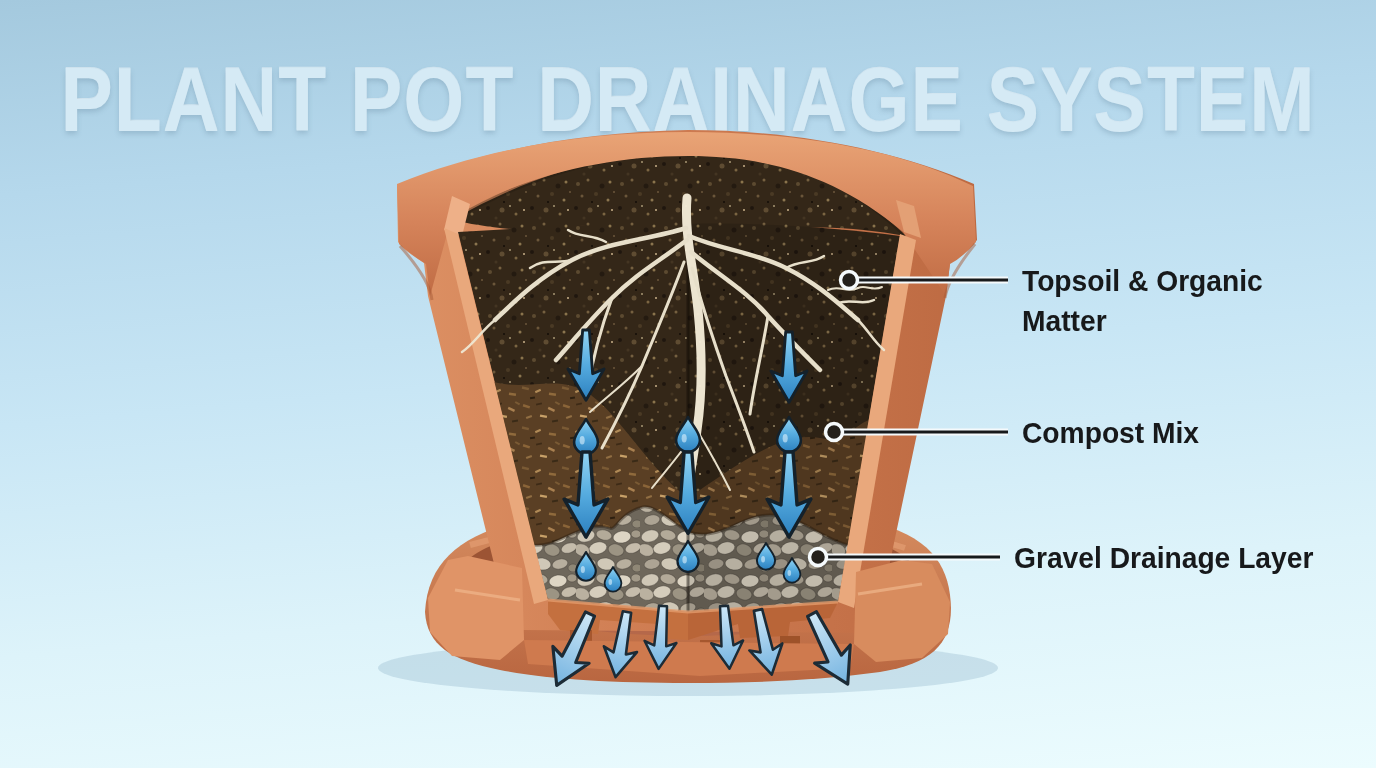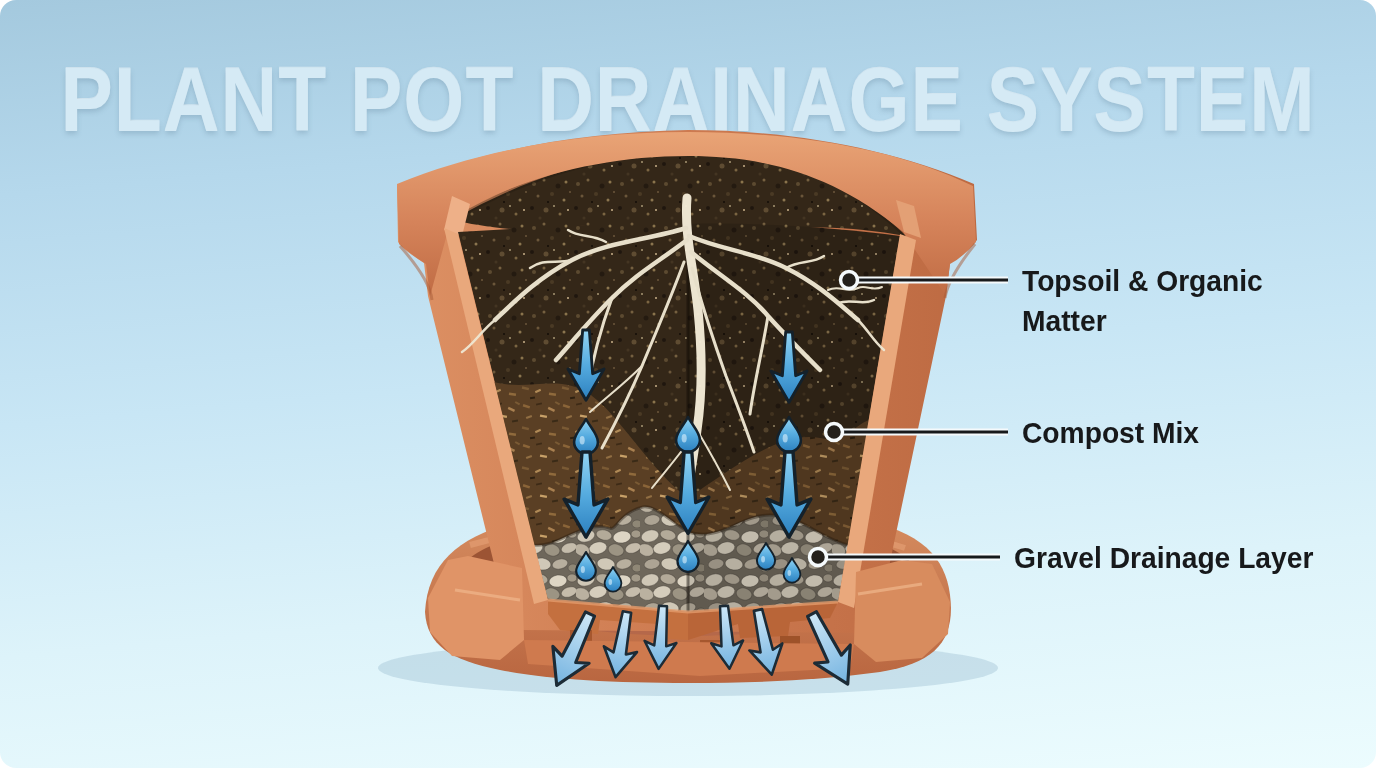--- a/index.html
+++ b/index.html
@@ -1,18 +1,18 @@
 <!DOCTYPE html>
 <html><head>
 <meta charset="utf-8">
 <style>
   html,body{margin:0;padding:0;}
   body{width:1376px;height:768px;overflow:hidden;font-family:"Liberation Sans",sans-serif;}
   .stage{position:relative;width:1376px;height:768px;
-    background:linear-gradient(175deg,#a4c9de 0%,#b5d8ec 22%,#c8e6f5 48%,#ddf3fa 74%,#ecfcfe 100%);border-radius:16px;}
+    background:linear-gradient(175deg,#a4c9de 0%,#b5d8ec 22%,#c8e6f5 48%,#ddf3fa 74%,#ecfcfe 100%);}
   .title{position:absolute;top:48px;left:0;width:100%;text-align:center;pointer-events:none;}
   .title span{display:inline-block;font-weight:700;font-size:81px;letter-spacing:1px;
     color:#d5eaf5;transform:scale(.97,1.12);transform-origin:center top;
     text-shadow:0 3px 5px rgba(96,130,152,.30),0 -1px 0 rgba(255,255,255,.45);white-space:nowrap;}
   .illu{position:absolute;inset:0;}
   .label{position:absolute;color:#17191b;font-weight:700;transform:scaleX(.94);transform-origin:left top;white-space:nowrap;}
   .label .ln{font-size:30px;line-height:40px;}
 </style>
 </head>
 <body>

